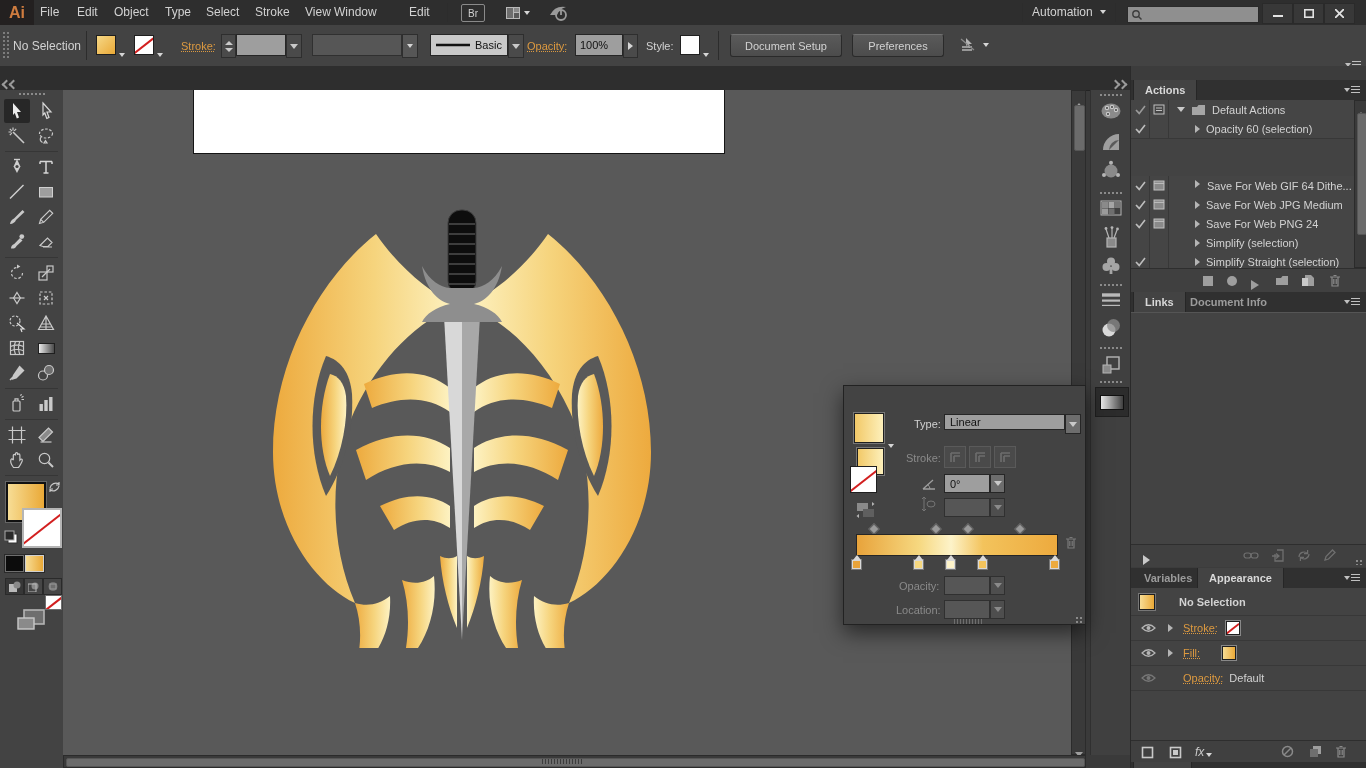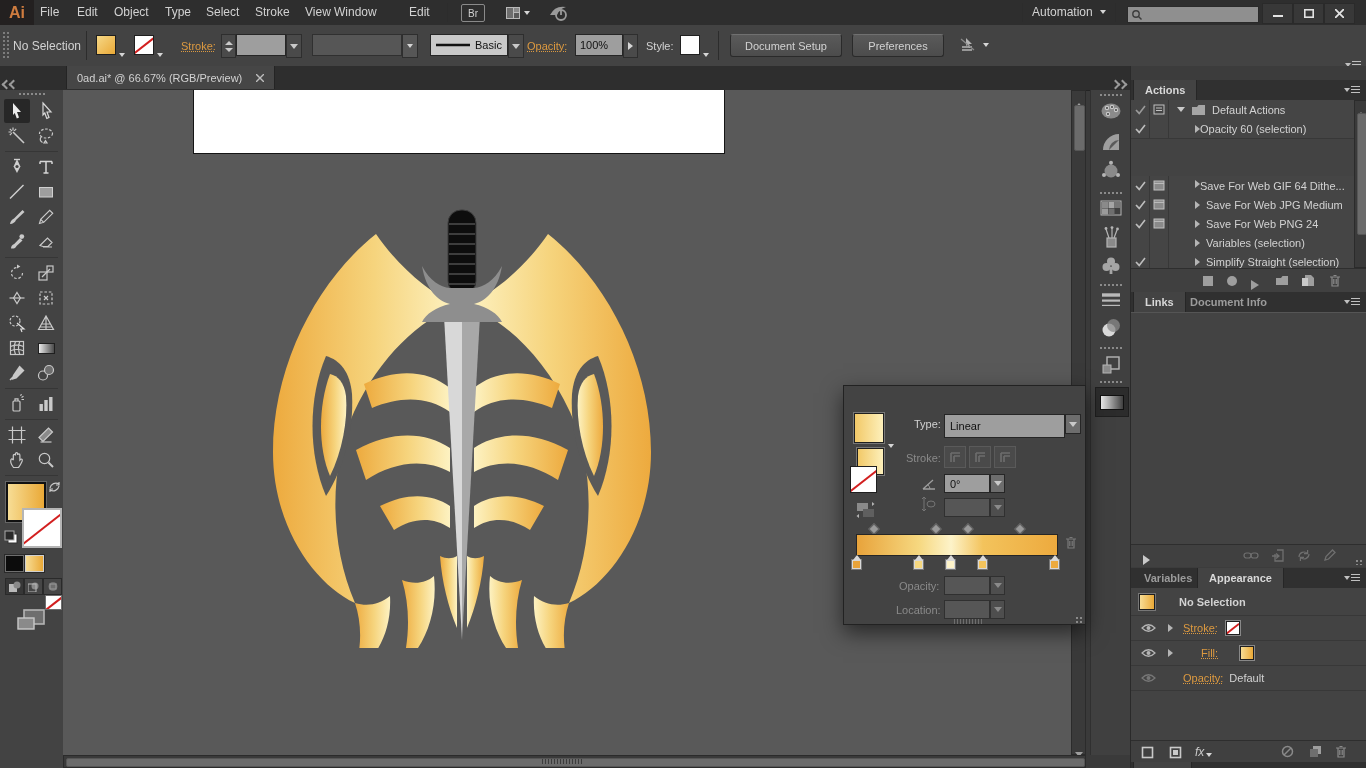--- a/index.html
+++ b/index.html
@@ -160,28 +160,20 @@
         <path d="M8,2 L14,8 L11,8 L12.5,11.5 L11,12 L9.5,8.8 L8,10 Z" fill="#b5b5b5"></path>
         <line x1="3" y1="3" x2="16" y2="14" stroke="#8a8a8a" stroke-width="1.2"></line>
       </svg>
     <span class="tri-sd"></span>
   </div>
   <div class="abs pmenu" style="left:1345px;top:14px"></div>
 </div>
 
 <div class="abs" style="left:0;top:66px;width:1366px;height:24px;background:#2e2e2e;border-bottom:1px solid #232323">
   <div class="abs" style="left:3px;top:8px"><span class="chev" style="transform:rotate(135deg)"></span><span class="chev" style="transform:rotate(135deg)"></span></div>
-  <div class="abs" style="left:66px;top:0;height:23px;background:#464646;border-right:1px solid #242424;border-left:1px solid #242424;display:flex;align-items:center;padding:0 10px">
-    <span class="txt small">0ad.ai* @ 66.67% (RGB/Preview)</span>
-    <span style="margin-left:14px">
-        <svg width="8" height="8">
-          <path d="M0,0 L8,8 M8,0 L0,8" stroke="#bdbdbd" stroke-width="1.4"></path>
-        </svg>
-      </span>
-  </div>
   <div class="abs" style="left:1112px;top:8px"><span class="chev" style="transform:rotate(-45deg)"></span><span class="chev" style="transform:rotate(-45deg)"></span></div>
   <div class="abs pmenu" style="left:1345px;top:6px"></div>
 </div>
 
 <div class="abs" style="left:0;top:90px;width:63px;height:678px;background:#434343;border-right:1px solid #303030">
   <div class="abs grip" style="left:18px;top:2px;width:28px;height:5px"></div>
 
   <div class="tool-cell on" style="left:4px;top:9px">
       <svg width="20" height="20">
         <path d="M6,2 L14,11 L10,11 L12,16.5 L9.8,17.4 L7.8,12 L6,14 Z" fill="#ececec"></path>
@@ -565,38 +557,38 @@
         <span class="txt small">Default Actions</span>
       </div>
     </div>
     <div class="act-row" style="top:19px">
       <div class="cell" style="width:19px">
           <svg width="11" height="10">
             <path d="M1,5 L4.2,8.4 L10,1" stroke="#bdbdbd" stroke-width="1.6" fill="none"></path>
           </svg>
         </div>
       <div class="cell" style="width:19px"></div>
-      <div style="display:flex;align-items:center;gap:0;padding-left:26px">
+      <div style="display:flex;align-items:center;gap:6px;padding-left:26px">
           <span class="tri-r"></span>
           <span class="txt small">Opacity 60 (selection)</span>
         </div>
     </div>
     <div class="act-row" style="top:76px">
       <div class="cell" style="width:19px">
           <svg width="11" height="10">
             <path d="M1,5 L4.2,8.4 L10,1" stroke="#bdbdbd" stroke-width="1.6" fill="none"></path>
           </svg>
         </div>
       <div class="cell" style="width:19px">
           <svg width="12" height="11">
             <rect x="1" y="1" width="10" height="9" fill="#8a8a8a" stroke="#c0c0c0"></rect>
             <line x1="1" y1="3.4" x2="11" y2="3.4" stroke="#c0c0c0"></line>
           </svg>
         </div>
-      <div style="display:flex;align-items:flex-start;gap:0;padding-left:26px">
+      <div style="display:flex;align-items:flex-start;gap:7px;padding-left:26px">
           <span class="tri-r"></span>
           <span class="txt small">Save For Web GIF 64 Dithe...</span>
         </div>
     </div>
     <div class="act-row" style="top:95px">
       <div class="cell" style="width:19px">
           <svg width="11" height="10">
             <path d="M1,5 L4.2,8.4 L10,1" stroke="#bdbdbd" stroke-width="1.6" fill="none"></path>
           </svg>
         </div>
@@ -626,21 +618,21 @@
       <div style="display:flex;align-items:center;gap:6px;padding-left:26px">
           <span class="tri-r"></span>
           <span class="txt small">Save For Web PNG 24</span>
         </div>
     </div>
     <div class="act-row" style="top:133px">
       <div class="cell" style="width:19px"></div>
       <div class="cell" style="width:19px"></div>
       <div style="display:flex;align-items:center;gap:6px;padding-left:26px">
           <span class="tri-r"></span>
-          <span class="txt small">Variables (selection)</span>
+          <span class="txt small">Simplify (selection)</span>
         </div>
     </div>
     <div class="act-row" style="top:152px">
       <div class="cell" style="width:19px">
           <svg width="11" height="10">
             <path d="M1,5 L4.2,8.4 L10,1" stroke="#bdbdbd" stroke-width="1.6" fill="none"></path>
           </svg>
         </div>
       <div class="cell" style="width:19px"></div>
       <div style="display:flex;align-items:center;gap:6px;padding-left:26px">
@@ -733,21 +725,21 @@
       <span class="swatch-frame none-sw" style="width:14px;height:14px;margin-left:8px;outline:1px solid #888"></span>
     </div>
     <div class="abs" style="left:0;top:52px;width:236px;height:25px;border-bottom:1px solid #383838;display:flex;align-items:center">
       <span style="margin-left:10px">
           <svg width="15" height="10">
             <path d="M1,5 Q7.5,-1.5 14,5 Q7.5,11.5 1,5 Z" fill="none" stroke="#b5b5b5" stroke-width="1.2"></path>
             <circle cx="7.5" cy="5" r="2" fill="#b5b5b5"></circle>
           </svg>
         </span>
       <span class="tri-r" style="margin-left:12px"></span>
-      <span class="olink" style="margin-left:28px">Fill:</span>
+      <span class="olink" style="margin-left:10px">Fill:</span>
       <span class="swatch-frame" style="width:14px;height:14px;margin-left:22px;background:linear-gradient(to right,#f7dd95,#eaa937);outline:1px solid #888"></span>
     </div>
     <div class="abs" style="left:0;top:77px;width:236px;height:25px;border-bottom:1px solid #383838;display:flex;align-items:center">
       <span style="margin-left:10px;opacity:.45">
           <svg width="15" height="10">
             <path d="M1,5 Q7.5,-1.5 14,5 Q7.5,11.5 1,5 Z" fill="none" stroke="#b5b5b5" stroke-width="1.2"></path>
             <circle cx="7.5" cy="5" r="2" fill="#b5b5b5"></circle>
           </svg>
         </span>
       <span class="olink" style="margin-left:27px">Opacity:</span>
@@ -793,21 +785,21 @@
     <div class="ptab on" style="left:2px">Layers</div>
     <div class="ptab" style="left:62px">Artboards</div>
   </div>
 </div>
 
 <div class="abs" style="left:843px;top:385px;width:243px;height:240px;background:#434343;border:1px solid #222;box-shadow:0 8px 20px rgba(0,0,0,.55);box-sizing:border-box">
 
   <div class="abs swatch-frame" style="left:10px;top:27px;width:30px;height:30px;background:linear-gradient(to right,#f2c968,#fdf0bb);outline:1px solid #777"></div>
   <div class="abs" style="left:44px;top:48px"><span class="tri-sd"></span></div>
   <div class="abs txt small" style="left:70px;top:32px">Type:</div>
-  <div class="abs dd" style="left:100px;top:28px;width:121px;height:24px">
+  <div class="abs dd" style="left:100px;top:28px;width:121px;height:16px">
       <span>Linear</span>
     </div>
   <div class="abs dd-arrow" style="left:221px;top:28px;width:16px;height:20px;border:1px solid #262626;box-sizing:border-box">
       <span class="tri-d"></span>
     </div>
 
   <div class="abs swatch-frame" style="left:13px;top:62px;width:27px;height:27px;background:linear-gradient(to right,#f2c968,#fdf0bb);outline:1px solid #777"></div>
   <div class="abs swatch-frame none-sw" style="left:6px;top:80px;width:27px;height:27px;z-index:2"></div>
 
   <div class="abs small dim" style="left:62px;top:66px">Stroke:</div>

